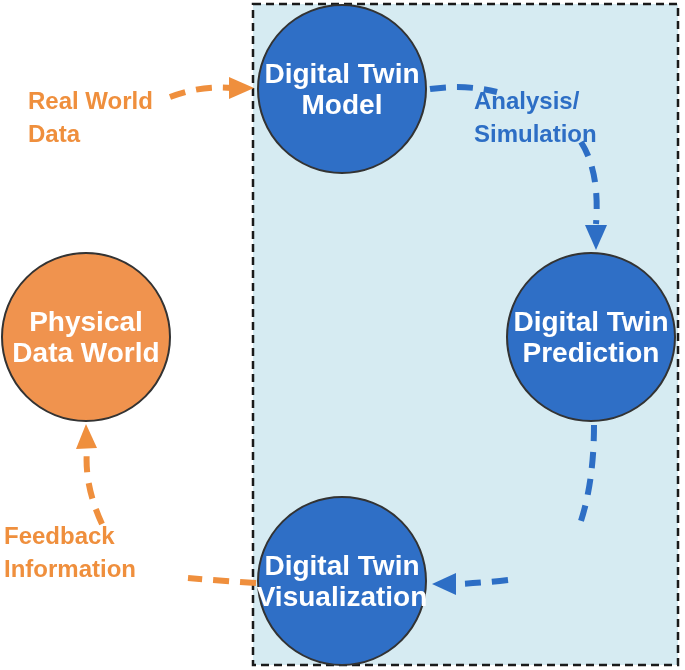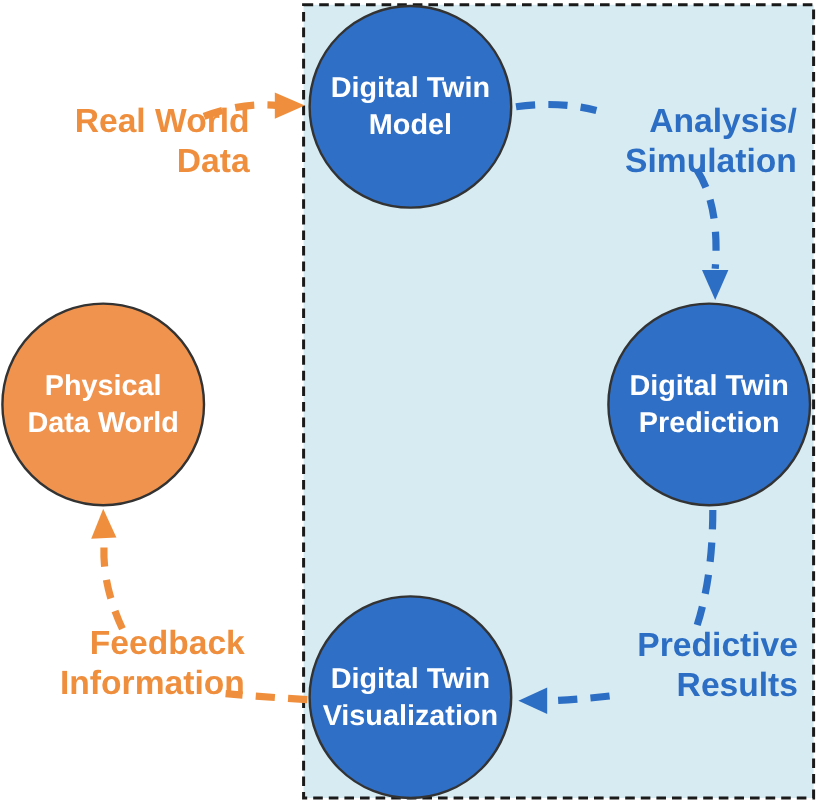--- a/index.html
+++ b/index.html
@@ -40,43 +40,43 @@
     width: 170px;
     height: 170px;
     border-radius: 50%;
     border: 2px solid var(--node-border, #333333);
     box-sizing: border-box;
     display: flex;
     align-items: center;
     justify-content: center;
     text-align: center;
     font-weight: bold;
-    font-size: 24px;
+    font-size: 28px;
     line-height: 31px;
     color: var(--node-text, #ffffff);
     white-space: pre-line;
   }
   .node-blue   { background: var(--node-blue, #2F6FC6); }
   .node-orange { background: var(--node-orange, #F0934E); }
   .node-model         { left: 257px; top: 4px;   }
   .node-prediction    { left: 506px; top: 252px; }
   .node-visualization { left: 257px; top: 496px; }
   .node-physical      { left: 1px;   top: 252px; }
   .edge-label {
     position: absolute;
     font-weight: bold;
-    font-size: 28px;
+    font-size: 24px;
     line-height: 33px;
-    text-align: right;
+    text-align: left;
     white-space: pre-line;
   }
   .label-orange { color: var(--arrow-orange, #EF8F3D); }
   .label-blue   { color: var(--arrow-blue,   #2D6EC5); }
   .label-real-world { left: 28px;  top: 84px;  width: 180px; }
-  .label-analysis   { left: 464px; top: 84px;  width: 200px; }
+  .label-analysis   { left: 474px; top: 84px;  width: 200px; }
   .label-predictive { left: 465px; top: 521px; width: 200px; }
   .label-feedback   { left: 4px;  top: 519px; width: 200px; }
 </style>
 </head>
 <body>
 
 <div class="canvas">
 
   <svg class="layer" viewBox="0 0 685 670">
 
@@ -117,19 +117,17 @@
     <span>Physical
 Data World</span>
   </div>
 
   <div class="edge-label label-orange label-real-world">Real World
 Data</div>
 
   <div class="edge-label label-blue label-analysis">Analysis/
 Simulation</div>
 
-  <div class="edge-label label-blue label-predictive">Predictive
-Results</div>
 
   <div class="edge-label label-orange label-feedback">Feedback
 Information</div>
 
 </div>
 
 </body></html>

